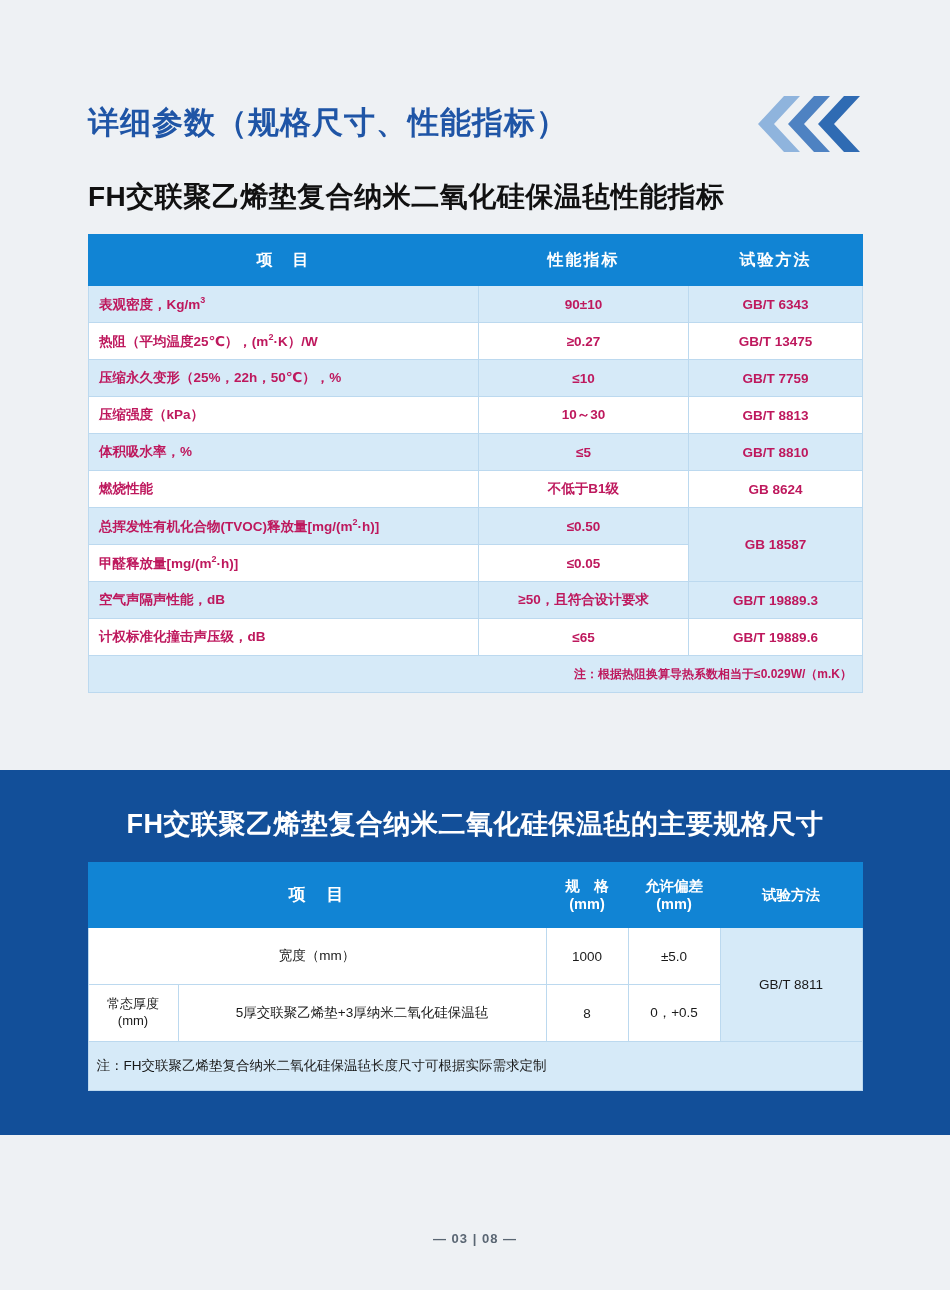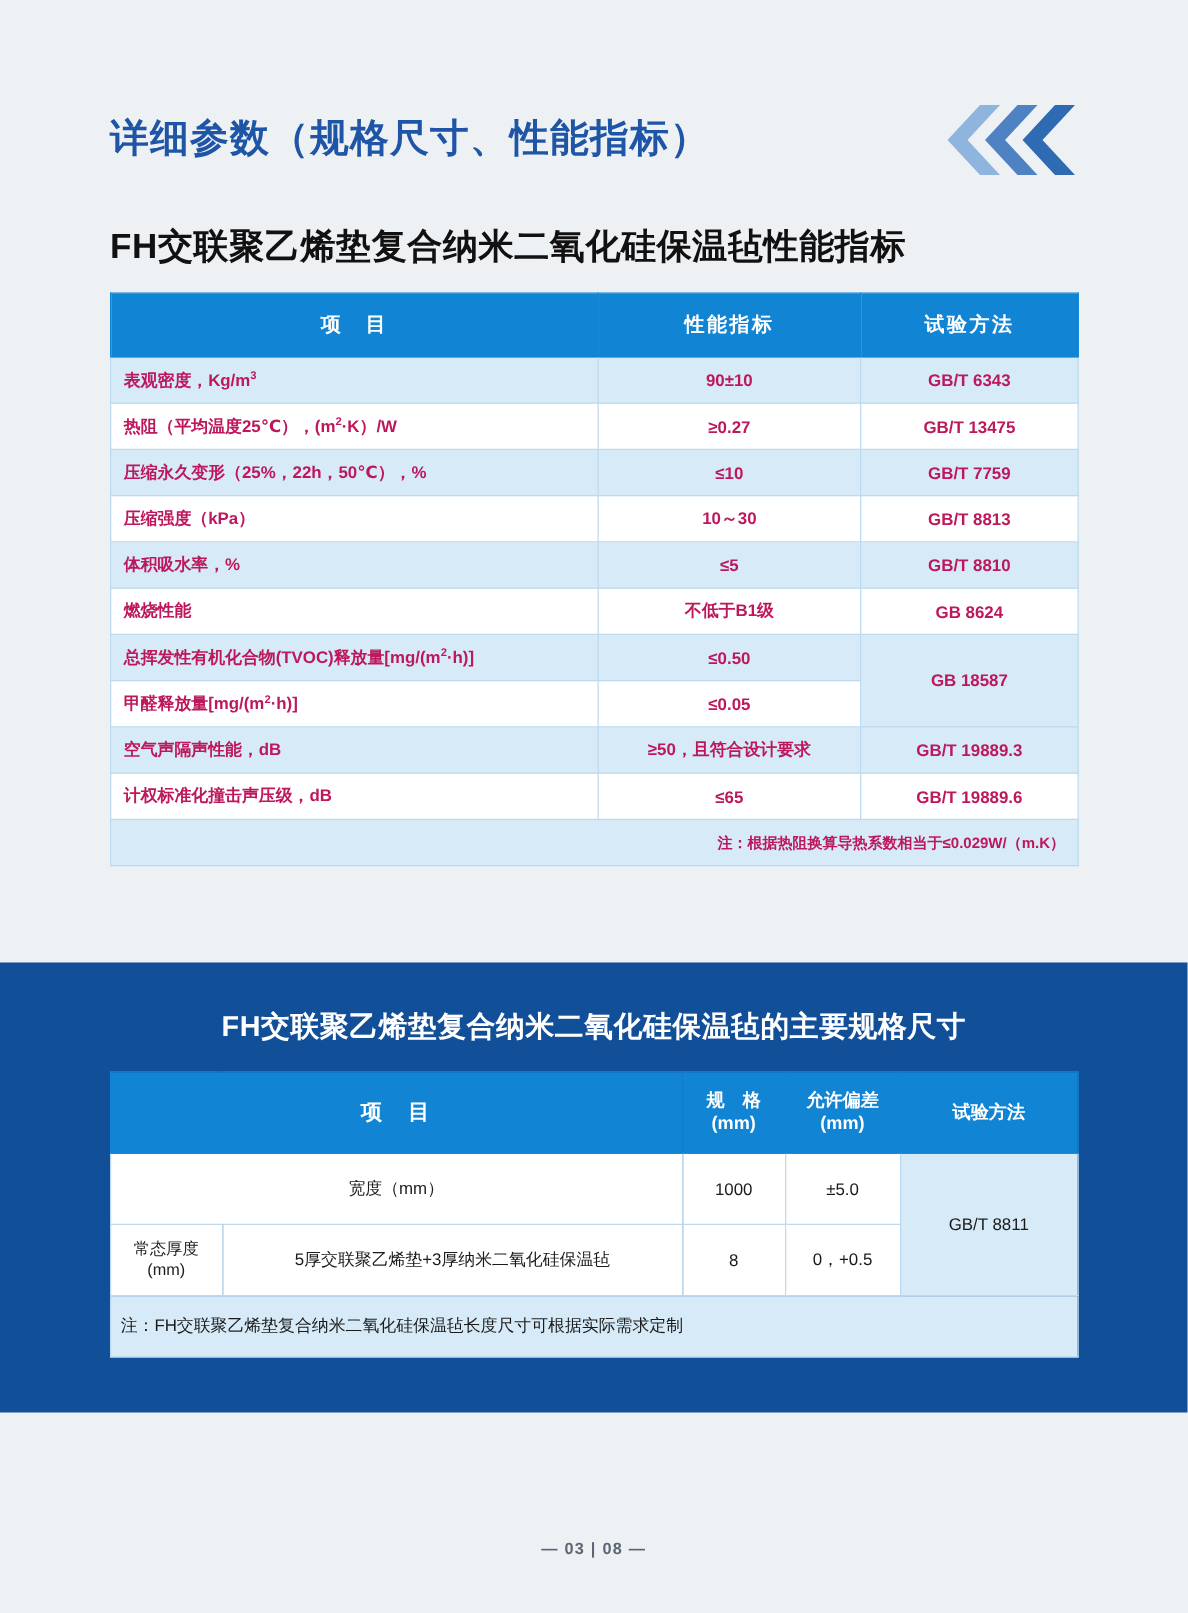--- a/index.html
+++ b/index.html
@@ -19,21 +19,21 @@
     position: relative;
     width: 950px;
     height: 1290px;
     background: #eef1f4;
   }
 
   
   .header {
     position: absolute;
     left: 88px;
-    top: 76px;
+    top: 88px;
     width: 780px;
     height: 70px;
   }
   .page-title {
     font-size: 31px;
     letter-spacing: 1px;
     color: #1f55a6;
     font-weight: 700;
     line-height: 70px;
     margin: 0;
@@ -111,21 +111,21 @@
   .sec2 {
     position: absolute;
     left: 0;
     top: 770px;
     width: 950px;
     background: #124f99;
     padding: 28px 0 44px 0;
   }
   .sec2-title {
     color: #ffffff;
-    font-size: 23px;
+    font-size: 27px;
     font-weight: 700;
     text-align: center;
     letter-spacing: 0.5px;
     margin: 8px 0 20px 0;
   }
   table.t2 {
     border-collapse: collapse;
     width: 774px;
     margin: 0 auto;
     table-layout: fixed;

